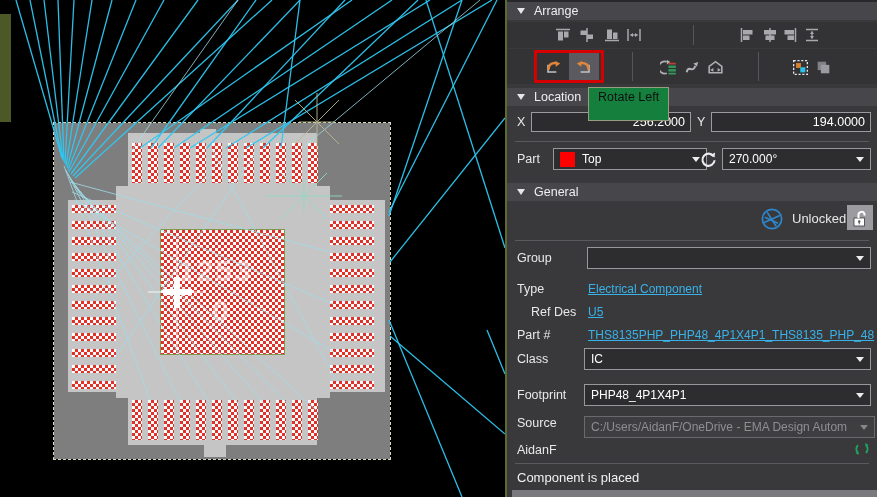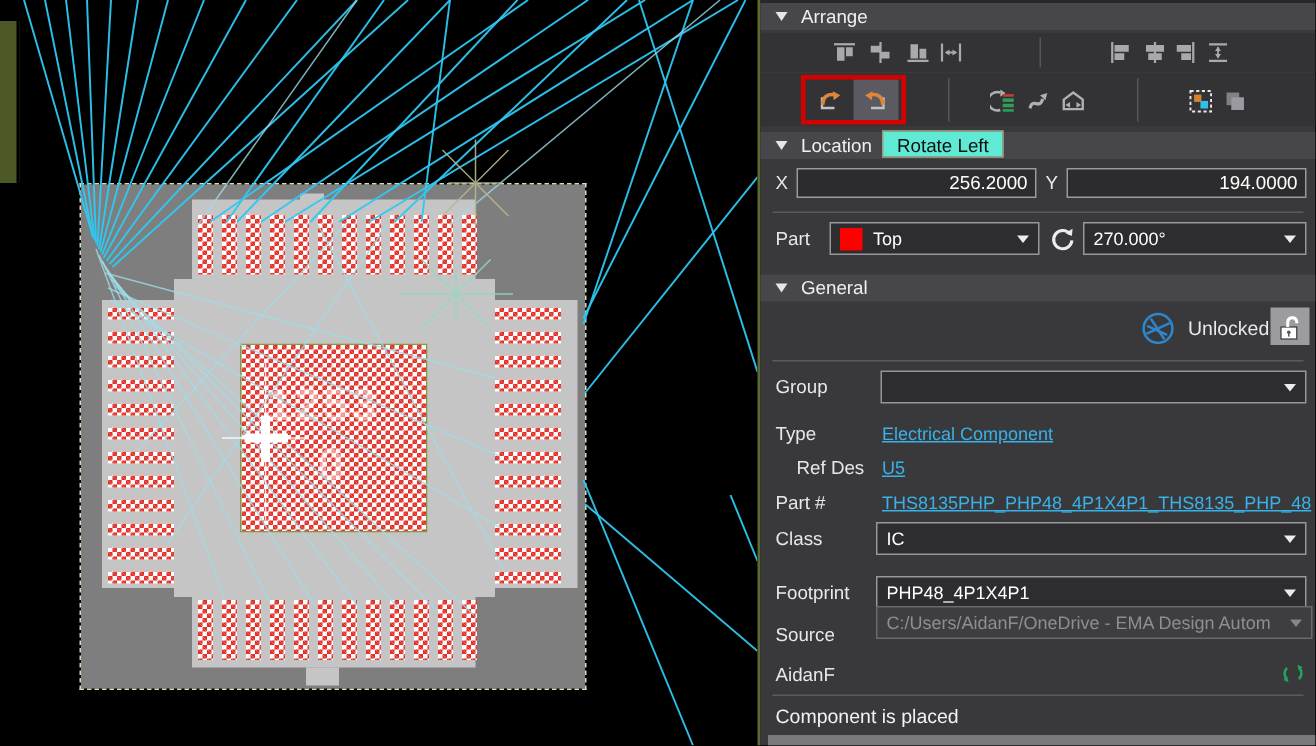--- a/index.html
+++ b/index.html
@@ -33,21 +33,21 @@
   .hoverbtn{background:#5a5a60;}
   .lbl{position:absolute;font-size:12.5px;color:#e8e8ea;white-space:nowrap;}
   .field{position:absolute;height:20px;background:#2c2c2e;border:1px solid #9a9aa0;color:#fff;font-size:12.5px;box-sizing:border-box;display:flex;align-items:center;justify-content:flex-end;padding:0 5px;}
   .dd{position:absolute;height:22px;background:#2d2d30;border:1px solid #97979c;display:flex;align-items:center;gap:7px;padding:0 6px;color:#fff;font-size:12px;box-sizing:border-box;white-space:nowrap;overflow:hidden;}
   .dd .arrow{margin-left:auto;flex:0 0 auto;width:0;height:0;border-left:4.5px solid transparent;border-right:4.5px solid transparent;border-top:5.5px solid #ececee;}
   .dd.disabled{background:#3e3e41;border-color:#69696e;color:#8e8e93;}
   .dd.disabled .arrow{border-top-color:#85858a;}
   .swatch{width:15px;height:15px;background:#ff0000;flex:0 0 auto;}
   .link{position:absolute;color:#38b2e8;font-size:12px;text-decoration:underline;white-space:nowrap;cursor:pointer;}
   .hr{position:absolute;left:8px;right:8px;height:1px;background:#5a5a5e;}
-  .tooltip{position:absolute;background:#5eead4;border:1px solid #9a9a7e;color:#101010;font-size:12.5px;padding:2px 9px 0 9px;z-index:20;white-space:nowrap;}
+  .tooltip{position:absolute;background:#15803d;border:1px solid #9a9a7e;color:#101010;font-size:12.5px;padding:2px 9px 16px 9px;z-index:20;white-space:nowrap;}
   .lockbtn{position:absolute;width:26px;height:25px;background:#9c9ca0;display:flex;align-items:center;justify-content:center;}
   .scrollbar{position:absolute;left:5px;right:0;top:490px;height:7px;background:#7a7a7e;}
   .msg{position:absolute;font-size:13px;color:#f2f2f4;}
 </style>
 </head>
 <body>
 
 <div class="pcb">
   <div class="olive"></div>
 
@@ -316,21 +316,21 @@
     <span>256.2000</span>
     </div>
   <span class="lbl" style="left:190px;top:115px">Y</span>
   <div class="field" style="left:204px;top:112px;width:160px">
     <span>194.0000</span>
     </div>
 
   <div class="hr" style="top:141px"></div>
 
   <span class="lbl" style="left:10px;top:152px">Part</span>
-  <div class="dd" style="left:46px;top:148px;width:140px">
+  <div class="dd" style="left:46px;top:148px;width:154px">
     <span class="swatch"></span>
     <span>Top</span>
     <span class="arrow"></span>
   </div>
   <span class="tbtn" style="left:189px;top:148px;width:24px;height:22px">
     <svg width="19" height="19" viewBox="0 0 20 20" fill="none">
         <path d="M15.2 6.5 A6.4 6.4 0 1 0 16.4 10.8" stroke="#ececf0" stroke-width="2.2"></path>
         <path d="M16.9 2.6 l-0.5 5.2 -4.6-2.2z" fill="#ececf0"></path>
       </svg>
     </span>
@@ -385,21 +385,21 @@
     <span class="arrow"></span>
   </div>
 
   <span class="lbl" style="left:10px;top:388px">Footprint</span>
   <div class="dd" style="left:77px;top:384px;width:287px">
     <span>PHP48_4P1X4P1</span>
     <span class="arrow"></span>
   </div>
 
   <span class="lbl" style="left:10px;top:416px">Source</span>
-  <div class="dd disabled" style="left:77px;top:404px;width:291px">
+  <div class="dd disabled" style="left:77px;top:416px;width:291px">
     <span>C:/Users/AidanF/OneDrive - EMA Design Autom</span>
     <span class="arrow"></span>
   </div>
 
   <span class="lbl" style="left:10px;top:443px">AidanF</span>
   <span class="tbtn" style="left:344px;top:438px;width:22px;height:22px">
     <svg width="18" height="18" viewBox="0 0 18 18" fill="none" stroke="#21a55e" stroke-width="1.8">
         <path d="M4.4 12.3 A5.8 5.8 0 0 1 5 5.2"></path>
         <path d="M13.6 5.7 A5.8 5.8 0 0 1 13 12.8"></path>
         <path d="M12 3.2 l3.4 1.4 -2.6 2.4z" fill="#21a55e" stroke="none"></path>

